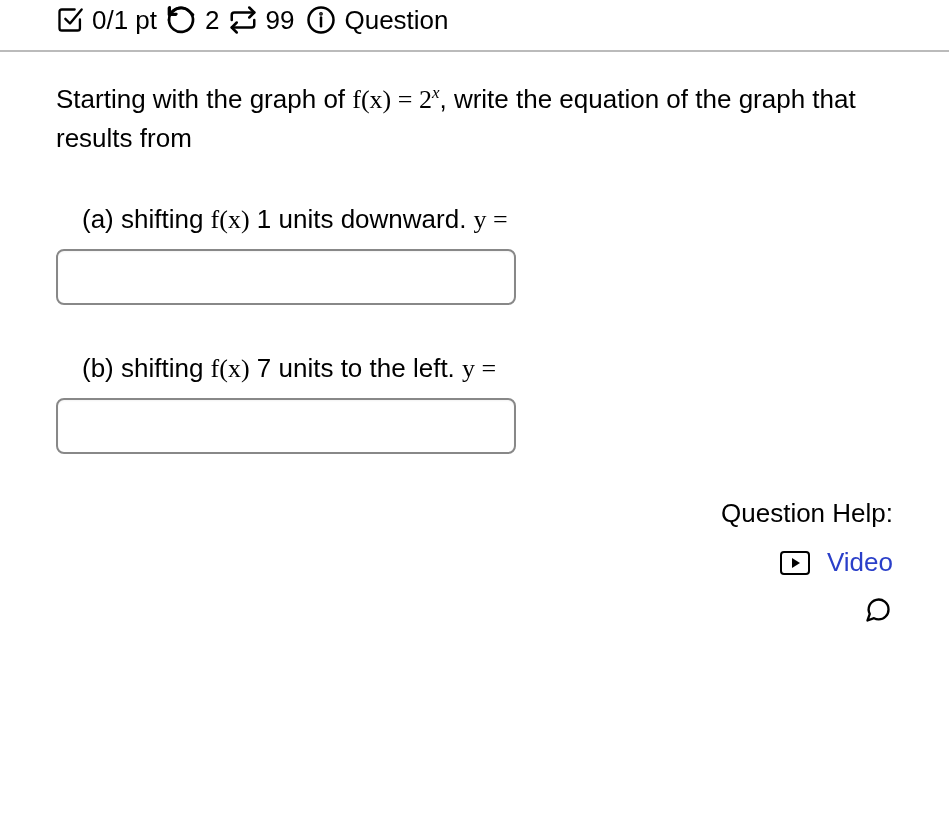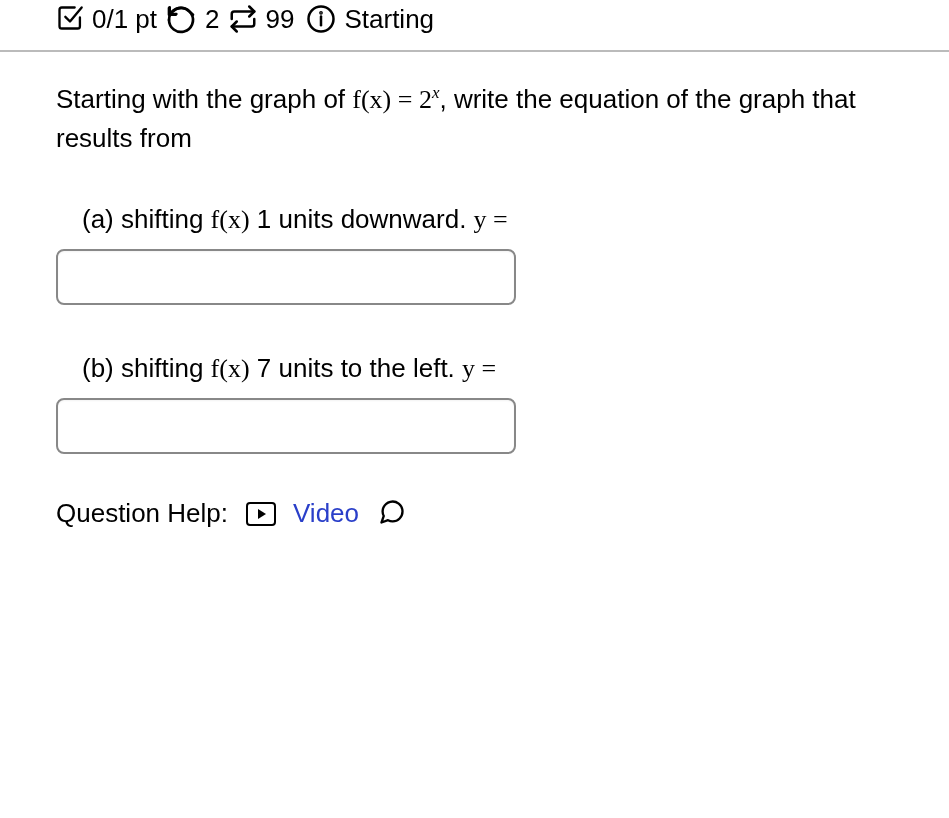--- a/index.html
+++ b/index.html
@@ -7,21 +7,21 @@
     margin: 0;
     font-family: "Trebuchet MS", "Lucida Sans", Verdana, sans-serif;
     font-size: 26px;
     color: #000;
     width: 949px;
     background: #fff;
   }
   .container { padding: 0; }
   .header-bar {
     display: flex;
-    align-items: flex-start;
+    align-items: center;
     gap: 8px;
     padding: 4px 56px 14px 56px;
     border-bottom: 2px solid #bbb;
     font-size: 26px;
   }
   .header-bar svg { flex-shrink: 0; }
   .content { padding: 28px 56px 14px 56px; }
   .intro { margin: 0 0 42px 0; line-height: 1.5; }
   .part { margin: 0 0 44px 0; line-height: 1.5; }
   .part-label { display: block; margin-bottom: 10px; margin-left: 26px; }
@@ -29,23 +29,24 @@
     width: 460px;
     height: 56px;
     border: 2px solid #888;
     border-radius: 8px;
     font-size: 26px;
     padding: 6px 10px;
     box-shadow: inset 0 1px 2px rgba(0,0,0,0.05);
   }
   .help-row {
     display: flex;
-    align-items: flex-start;
+    align-items: flex-end;
     gap: 18px;
     margin-top: 8px;
+    flex-direction: column;
   }
   .help-label { color: #000; }
   .help-link {
     color: #2a3fc9;
     display: inline-flex;
     align-items: center;
     gap: 17px;
     cursor: pointer;
   }
   .help-link svg { flex-shrink: 0; }
@@ -78,21 +79,21 @@
       <path d="M3 12V8a2 2 0 0 1 2-2h16"></path>
       <polyline points="7 22 3 18 7 14"></polyline>
       <path d="M21 12v4a2 2 0 0 1-2 2H3"></path>
     </svg>
     <span>99</span>
     <svg width="30" height="30" viewBox="0 0 24 24" fill="none" stroke="#000" stroke-width="2" stroke-linecap="round" stroke-linejoin="round" style="margin-left:4px;">
       <circle cx="12" cy="12" r="10"></circle>
       <line x1="12" y1="10" x2="12" y2="17"></line>
       <circle cx="12" cy="7" r="0.5" fill="#000"></circle>
     </svg>
-    <span>Starting</span>
+    <span>Question</span>
   </div>
 
   <div class="content">
     <p class="intro">
       <span>Starting with the graph of </span><span class="mi">f(x) = 2</span><span class="sup">x</span><span>, write the equation of the graph that results from</span>
     </p>
 
     <div class="part">
       <span class="part-label">
         <span>(a) shifting </span><span class="mi">f(x)</span><span> 1 units downward. </span><span class="mi">y =</span>

